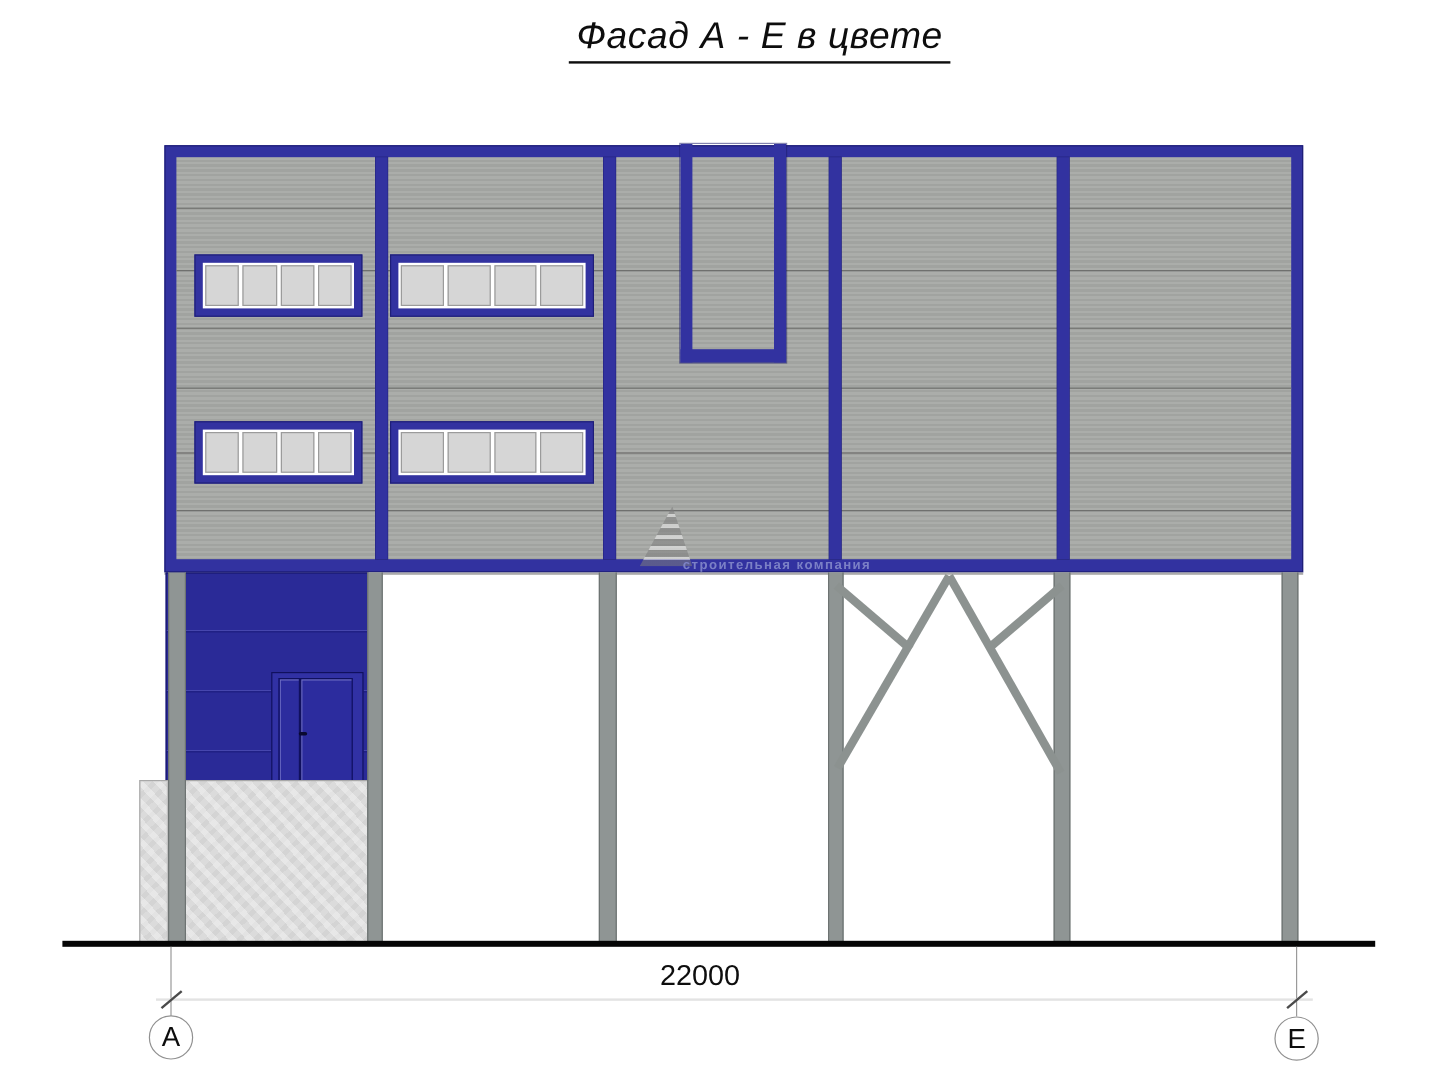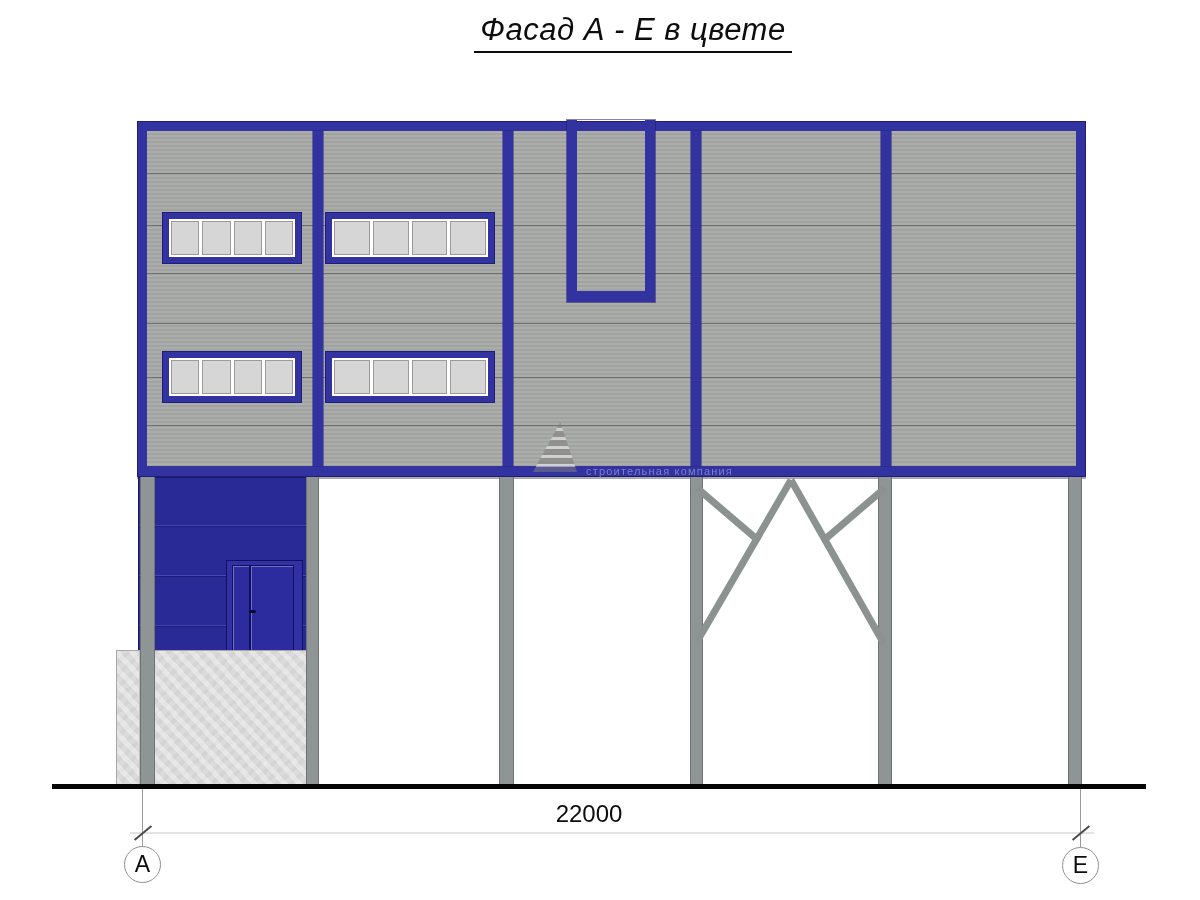--- a/index.html
+++ b/index.html
@@ -59,42 +59,42 @@
     position:absolute;top:477px;height:310px;background:#8f9594;
     border-left:1px solid #6d7372;border-right:1px solid #6d7372;
   }
   .brace-svg{position:absolute;left:690px;top:477px;}
   
   .ground{position:absolute;left:52px;top:784px;width:1094px;height:5px;background:#050505;}
   .ext-line{position:absolute;width:1px;background:#9a9a9a;}
   .dim-line{position:absolute;left:130px;top:832px;width:964px;height:2px;background:#e3e3e3;}
   .tick{position:absolute;width:22px;height:2px;background:#4a4a4a;transform:rotate(-40deg);}
   .dim-label{
-    position:absolute;left:534px;top:800px;width:110px;text-align:center;
+    position:absolute;left:550px;top:800px;width:110px;text-align:left;
     font-size:24px;color:#0d0d0d;
   }
   .bubble{
     position:absolute;width:37px;height:37px;border:1.2px solid #909090;border-radius:50%;
     background:#fff;display:flex;align-items:center;justify-content:center;
     font-size:23px;color:#0d0d0d;
   }
   
   .watermark{position:absolute;left:525px;top:420px;width:230px;height:58px;pointer-events:none;}
   .wm-triangle{
     position:absolute;left:8px;top:2px;width:44px;height:50px;
     background:repeating-linear-gradient(180deg,rgba(125,125,125,.55) 0 6px,rgba(235,235,235,.6) 6px 9px);
     clip-path:polygon(62% 0,0 100%,100% 100%);
   }
   .wm-name{
     position:absolute;left:57px;top:5px;font-size:33px;font-weight:bold;
     color:rgba(220,220,220,.55);letter-spacing:2px;
   }
   .wm-tagline{
-    position:absolute;left:61px;top:45px;font-size:11px;
-    color:rgba(128,133,200,.95);letter-spacing:1.2px;white-space:nowrap;
+    position:absolute;left:44px;top:45px;font-size:11px;
+    color:rgba(128,133,200,.95);letter-spacing:1.2px;white-space:nowrap;font-weight:bold;
   }
 </style>
 </head>
 <body>
 
 <div class="canvas">
 
   <div class="title-wrap">
     <span class="title">Фасад А - Е в цвете</span>
   </div>

